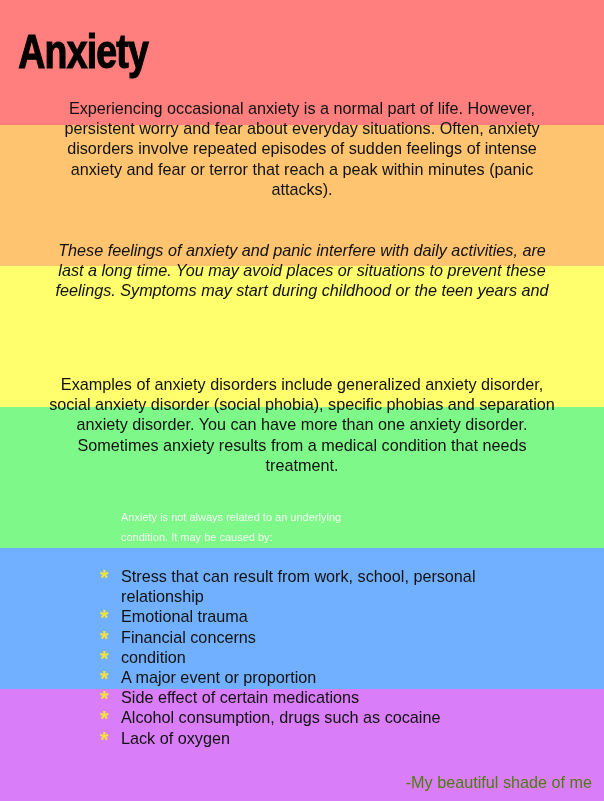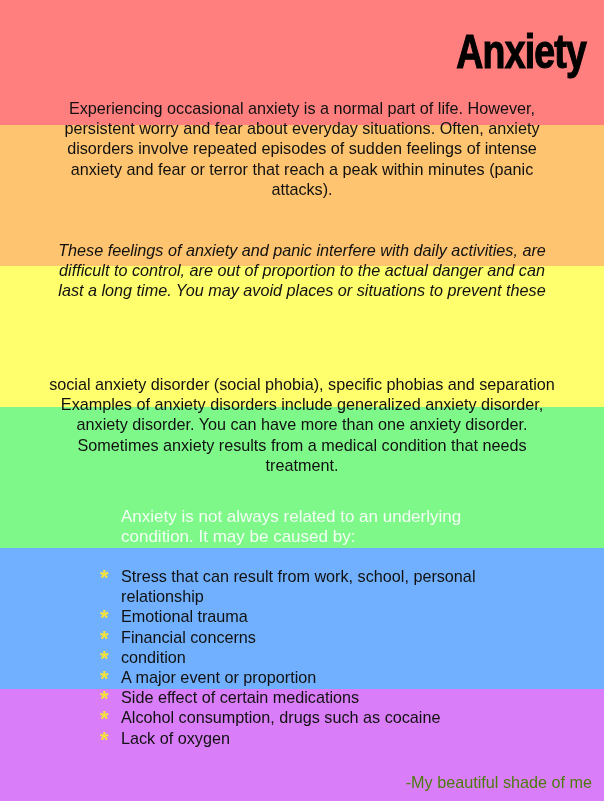--- a/index.html
+++ b/index.html
@@ -32,21 +32,21 @@
       top: 0;
       width: 604px;
       height: 801px;
     }
 
     .title-wrap {
       position: absolute;
       top: 26px;
       left: 0;
       width: 604px;
-      text-align: right;
+      text-align: left;
     }
     .title {
       display: inline-block;
       font-family: "Liberation Sans", sans-serif;
       font-weight: bold;
       font-size: 48px;
       line-height: 52px;
       color: #000000;
       transform: scaleX(0.78);
       letter-spacing: -1px;
@@ -65,21 +65,21 @@
     .para .line { display: block; white-space: nowrap; }
 
     .para-1 { top: 98px; }
     .para-2 { top: 240px; font-style: italic; }
     .para-3 { top: 374px; }
 
     .intro {
       position: absolute;
       left: 121px;
       top: 507px;
-      font-size: 17px;
+      font-size: 11px;
       line-height: 20.2px;
       color: #f2fff2;
     }
     .intro .line { display: block; white-space: nowrap; }
 
     .causes {
       position: absolute;
       left: 0;
       top: 566px;
       width: 604px;
@@ -133,27 +133,27 @@
   <p class="para para-1" style="margin:0">
     <span class="line">Experiencing occasional anxiety is a normal part of life. However,</span>
     <span class="line">persistent worry and fear about everyday situations. Often, anxiety</span>
     <span class="line">disorders involve repeated episodes of sudden feelings of intense</span>
     <span class="line">anxiety and fear or terror that reach a peak within minutes (panic</span>
     <span class="line">attacks).</span>
   </p>
 
   <p class="para para-2" style="margin:0">
     <span class="line">These feelings of anxiety and panic interfere with daily activities, are</span>
-    <span class="line">difficult to control, are out of proportion to the actual danger and can</span>
     <span class="line">last a long time. You may avoid places or situations to prevent these</span>
+    <span class="line">feelings. Symptoms may start during childhood or the teen years and</span>
   </p>
 
   <p class="para para-3" style="margin:0">
+    <span class="line">Examples of anxiety disorders include generalized anxiety disorder,</span>
     <span class="line">social anxiety disorder (social phobia), specific phobias and separation</span>
-    <span class="line">Examples of anxiety disorders include generalized anxiety disorder,</span>
     <span class="line">anxiety disorder. You can have more than one anxiety disorder.</span>
     <span class="line">Sometimes anxiety results from a medical condition that needs</span>
     <span class="line">treatment.</span>
   </p>
 
   <p class="intro" style="margin:0">
     <span class="line">Anxiety is not always related to an underlying</span>
     <span class="line">condition. It may be caused by:</span>
   </p>
 

